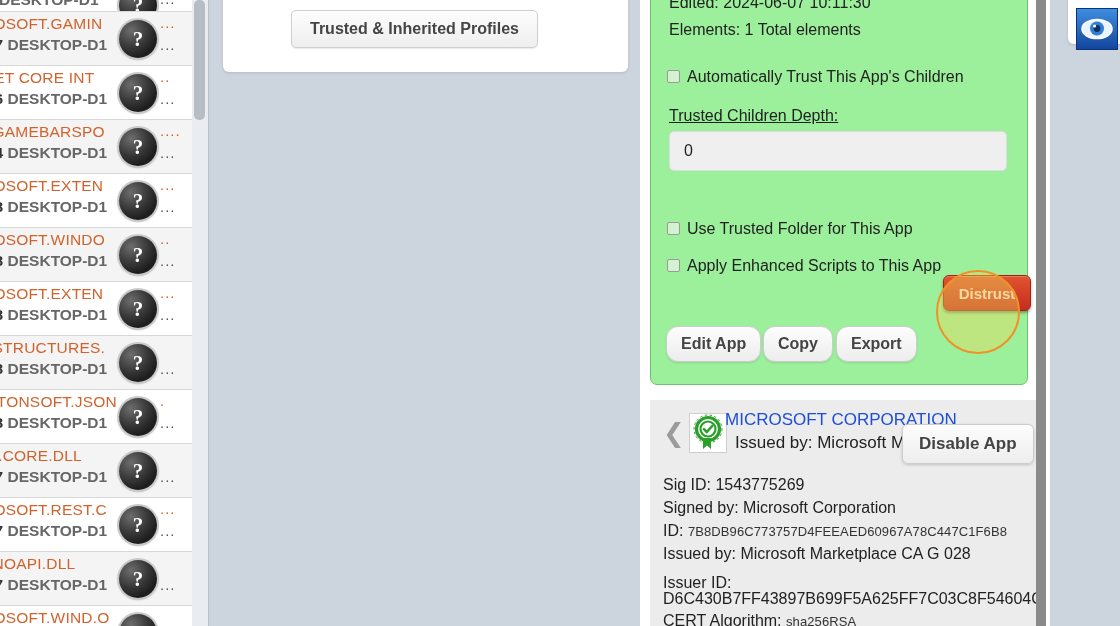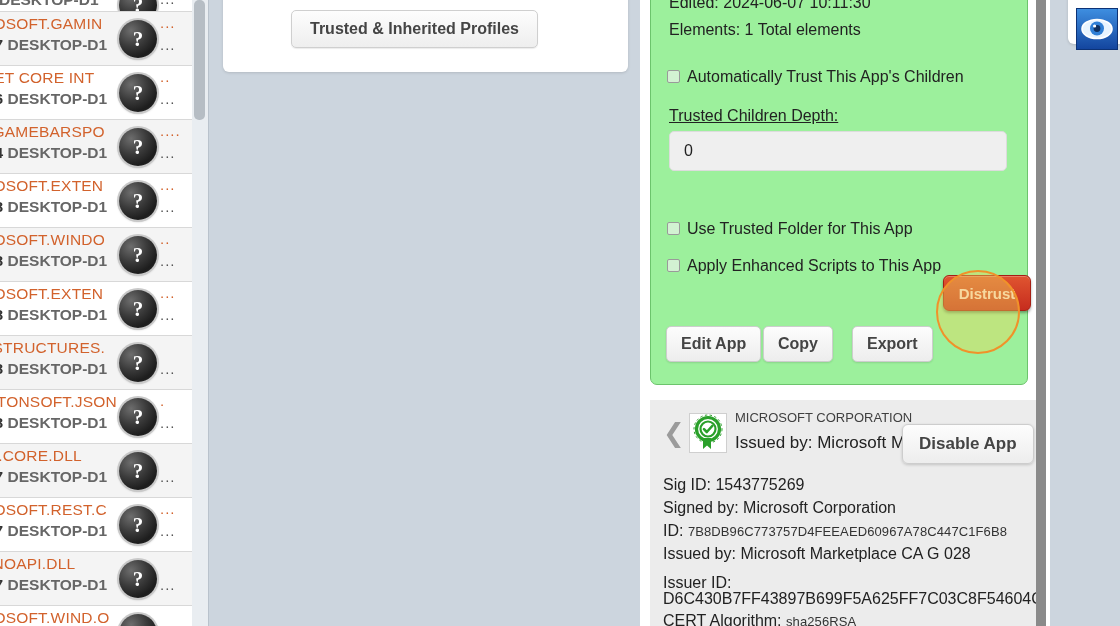--- a/index.html
+++ b/index.html
@@ -135,28 +135,28 @@
     line-height:36px;text-align:center;
     cursor:pointer;
     box-sizing:border-box;
   }
 
   .gbtn{
     position:absolute;top:395px;
     padding:8px 14px;
     font-size:16px;font-weight:bold;color:#444;
     background:linear-gradient(#fdfdfd,#ededed);
-    border:1px solid #cdcdcd;border-radius:5px;
+    border:1px solid #cdcdcd;border-radius:12px;
     box-shadow:0 1px 2px rgba(0,0,0,.12);
     cursor:pointer;white-space:nowrap;
     box-sizing:border-box;
   }
   .b-edit{left:15px;}
   .b-copy{left:112px;}
-  .b-export{left:185px;margin-left:16px;}
+  .b-export{left:185px;}
 
   .disable-btn{
     position:absolute;left:262px;top:434px;
     padding:9px 16px;
     font-size:17px;font-weight:bold;color:#444;
     background:linear-gradient(#fdfdfd,#ededed);
     border:1px solid #cdcdcd;border-radius:6px;
     box-shadow:0 1px 3px rgba(0,0,0,.18);
     cursor:pointer;white-space:nowrap;z-index:6;
   }
@@ -172,22 +172,22 @@
     color:#9b9b9b;font-size:26px;line-height:26px;
     font-family:"DejaVu Sans", sans-serif;
     cursor:pointer;
   }
   .cert-badge{
     position:absolute;left:39px;top:5px;width:38px;height:40px;
     background:#ffffff;border:1px solid #cfcfcf;
     box-sizing:border-box;
   }
   .cert-title{
-    position:absolute;left:85px;top:2px;
-    color:#404040;font-size:13px;white-space:nowrap;
+    position:absolute;left:75px;top:2px;
+    color:#1d4ed8;font-size:17px;white-space:nowrap;
   }
   .cert-sub{
     position:absolute;left:85px;top:25px;
     color:#222;font-size:17px;white-space:nowrap;
   }
   .cert-line{
     position:absolute;left:13px;color:#222;font-size:16px;white-space:nowrap;
   }
   .cert-line .mono{font-size:13px;color:#333;letter-spacing:.1px;}
   .cl1{top:76px;}

